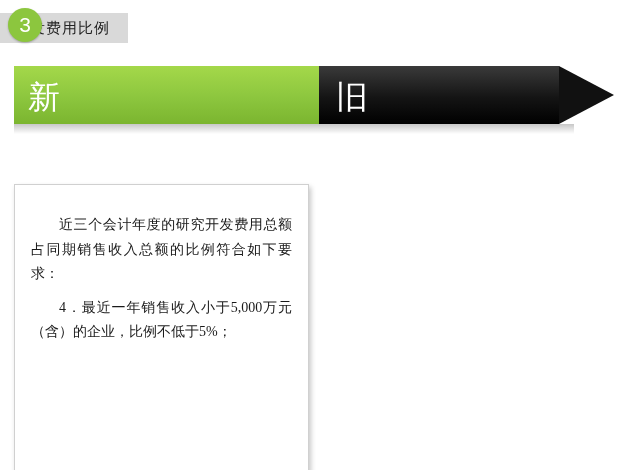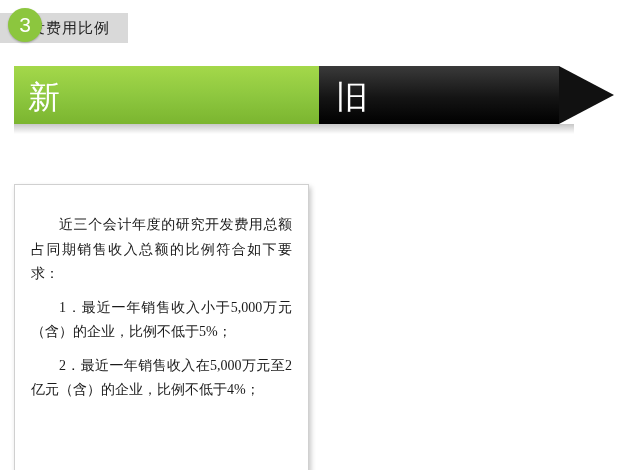--- a/index.html
+++ b/index.html
@@ -162,20 +162,19 @@
     <div class="banner-arrow"></div>
     <div class="banner-label label-new">新</div>
     <div class="banner-label label-old">旧</div>
     <div class="banner-shadow"></div>
   </div>
 
   <div class="cards">
 
     <div class="card">
       <p>近三个会计年度的研究开发费用总额占同期销售收入总额的比例符合如下要求：</p>
-      <p>1．最近一年销售收入小于5,000万元（含）的企业，比例不低于5%；</p>
-      <p>2．最近一年销售收入在5,000万元至2亿元（含）的企业，比例不低于4%；</p>
+      <p>4．最近一年销售收入小于5,000万元（含）的企业，比例不低于5%；</p>
     </div>
 
 
   </div>
 
 </div>
 
 </body></html>

